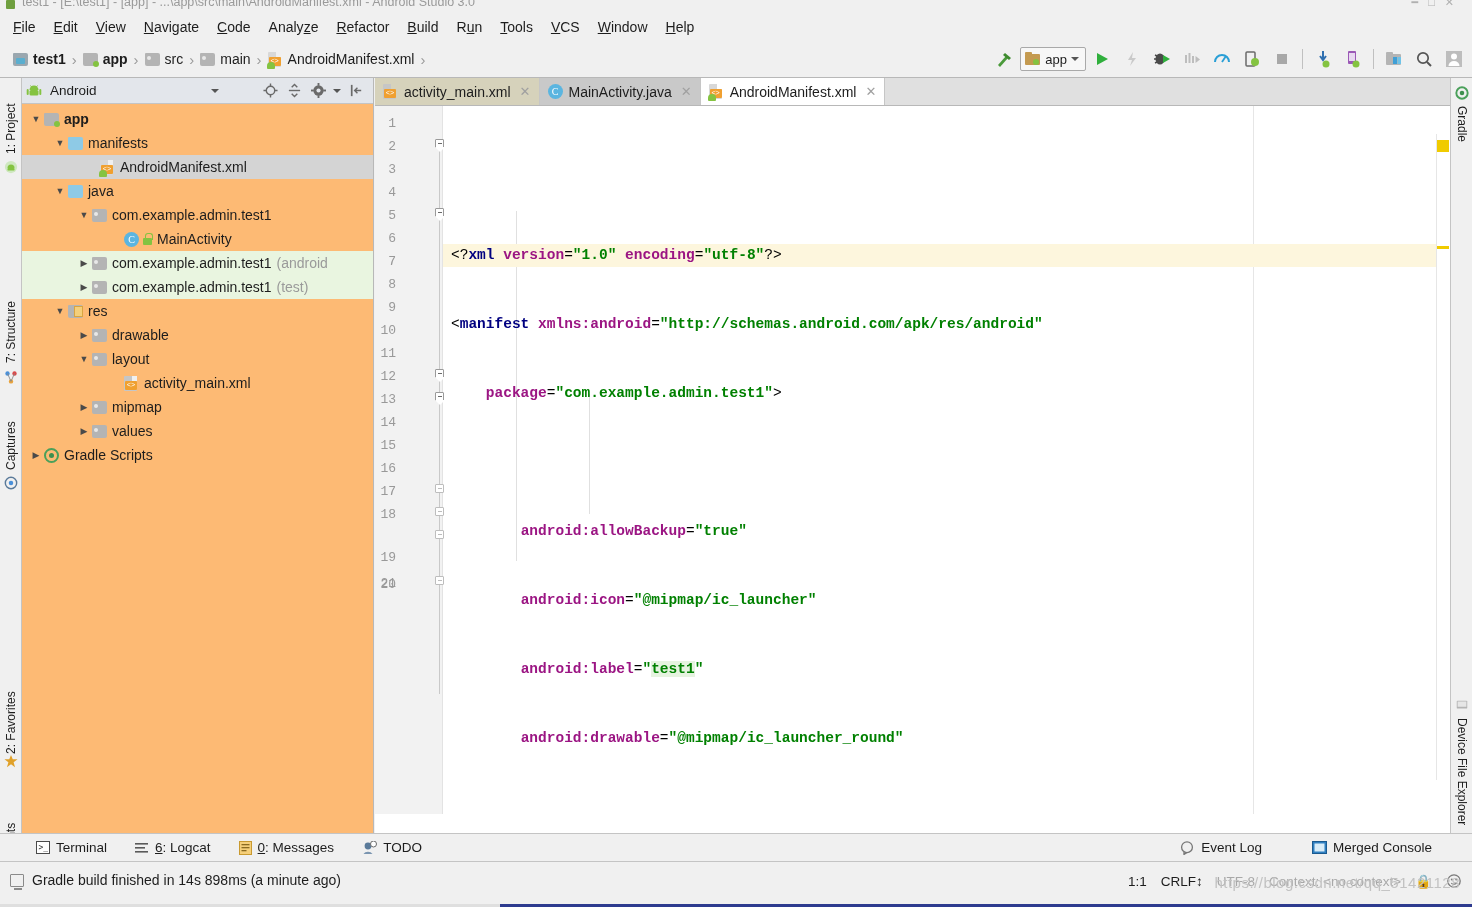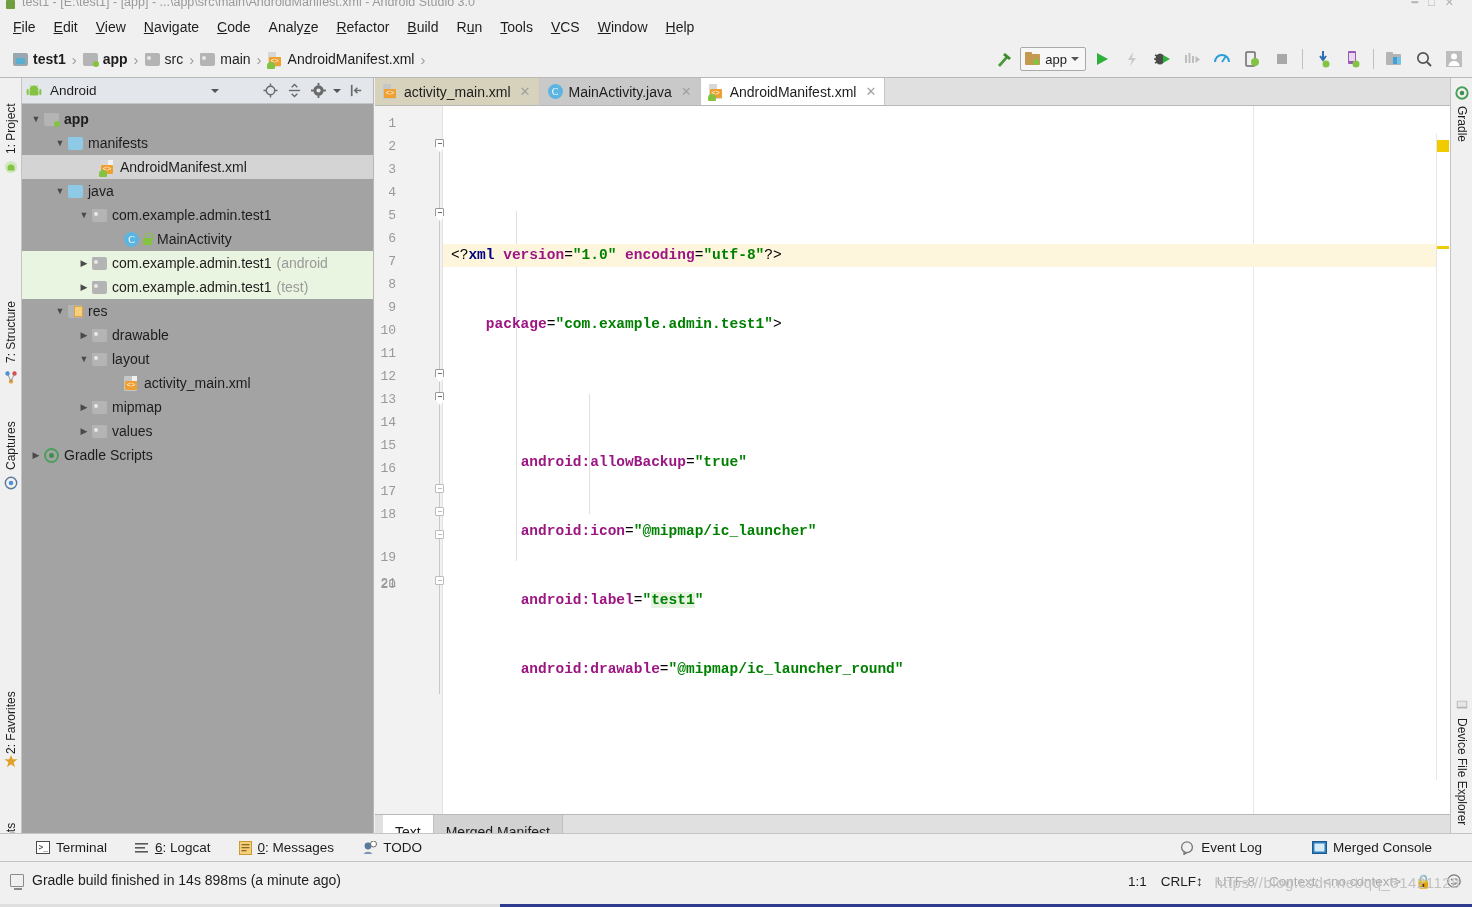--- a/index.html
+++ b/index.html
@@ -88,21 +88,21 @@
     writing-mode: vertical-rl; text-orientation: mixed;
     font-size: 12px; color: #1d1d1d; white-space: nowrap; cursor: default;
     display: flex; align-items: center;
   }
   .vtab.rl { transform: rotate(180deg); }
   .vicon { position: absolute; left: 4px; width: 14px; height: 14px; }
 
   
   .projpanel {
     position: absolute; left: 22px; top: 78px; width: 352px; height: 770px;
-    background: #a3a3a3; border-right: 1px solid #b8b8b8;
+    background: #fdba74; border-right: 1px solid #b8b8b8;
   }
   .proj-head {
     height: 26px; background: #e3e6eb; border-bottom: 1px solid #c4c4c4;
     display: flex; align-items: center; padding: 0 4px; gap: 4px;
   }
   .proj-title { font-size: 13.5px; margin-left: 4px; }
   .proj-head-right { margin-left: auto; display: flex; align-items: center; gap: 6px; padding-right: 4px; }
   .ico-btn { width: 18px; height: 18px; display: flex; align-items: center; justify-content: center; cursor: default; }
 
   .tree { position: absolute; top: 27px; left: 0; right: 0; bottom: 0; overflow: hidden; padding-top: 2px; }
@@ -649,20 +649,21 @@
           <div class="fold light" style="top:470px;"></div>
         </div>
       </div>
 
       <div class="code">
         <div class="indentline" style="left:73px; top:105px; height:350px;"></div>
         <div class="indentline" style="left:146px; top:288px; height:120px;"></div>
         <div class="rightmargin" style="left:810px;"></div>
 
         <div class="ln hl"><span class="cl-punct">&lt;?</span><span class="cl-tag">xml</span> <span class="cl-attr">version</span><span class="cl-punct">=</span><span class="cl-val">"1.0"</span> <span class="cl-attr">encoding</span><span class="cl-punct">=</span><span class="cl-val">"utf-8"</span><span class="cl-punct">?&gt;</span></div>
+        <div class="ln"><span class="cl-punct">&lt;</span><span class="cl-tag">manifest</span> <span class="cl-attr">xmlns:android</span><span class="cl-punct">=</span><span class="cl-val">"http://schemas.android.com/apk/res/android"</span></div>
         <div class="ln">    <span class="cl-attr">package</span><span class="cl-punct">=</span><span class="cl-val">"com.example.admin.test1"</span><span class="cl-punct">&gt;</span></div>
         <div class="ln"> </div>
         <div class="ln">        <span class="cl-attr">android:allowBackup</span><span class="cl-punct">=</span><span class="cl-val">"true"</span></div>
         <div class="ln">        <span class="cl-attr">android:icon</span><span class="cl-punct">=</span><span class="cl-val">"@mipmap/ic_launcher"</span></div>
         <div class="ln">        <span class="cl-attr">android:label</span><span class="cl-punct">=</span><span class="cl-val">"</span><span class="cl-val hl-green">test1</span><span class="cl-val">"</span></div>
         <div class="ln">        <span class="cl-attr">android:drawable</span><span class="cl-punct">=</span><span class="cl-val">"@mipmap/ic_launcher_round"</span></div>
         
         
         
         
@@ -675,28 +676,20 @@
         
         
       </div>
 
       <div class="markerbar">
         <div class="mk" style="top:6px; width:12px; height:12px;"></div>
         <div class="mk" style="top:112px; width:12px; height:3px;"></div>
       </div>
     </div>
 
-    <div class="ed-bottom-tabs">
-      <div class="btab active">
-        <span>Text</span>
-      </div>
-      <div class="btab inactive">
-        <span>Merged Manifest</span>
-      </div>
-    </div>
   </div>
 
   <div class="bottombar">
     <div class="btool">
       <svg width="14" height="13" viewBox="0 0 14 13">
         <rect x="0.5" y="0.5" width="13" height="12" fill="#fff" stroke="#4a4a4a"></rect>
           <text x="2.5" y="9" font-size="8" font-family="monospace" fill="#333">&gt;_</text>
       </svg>
       <span>Terminal</span>
     </div>

